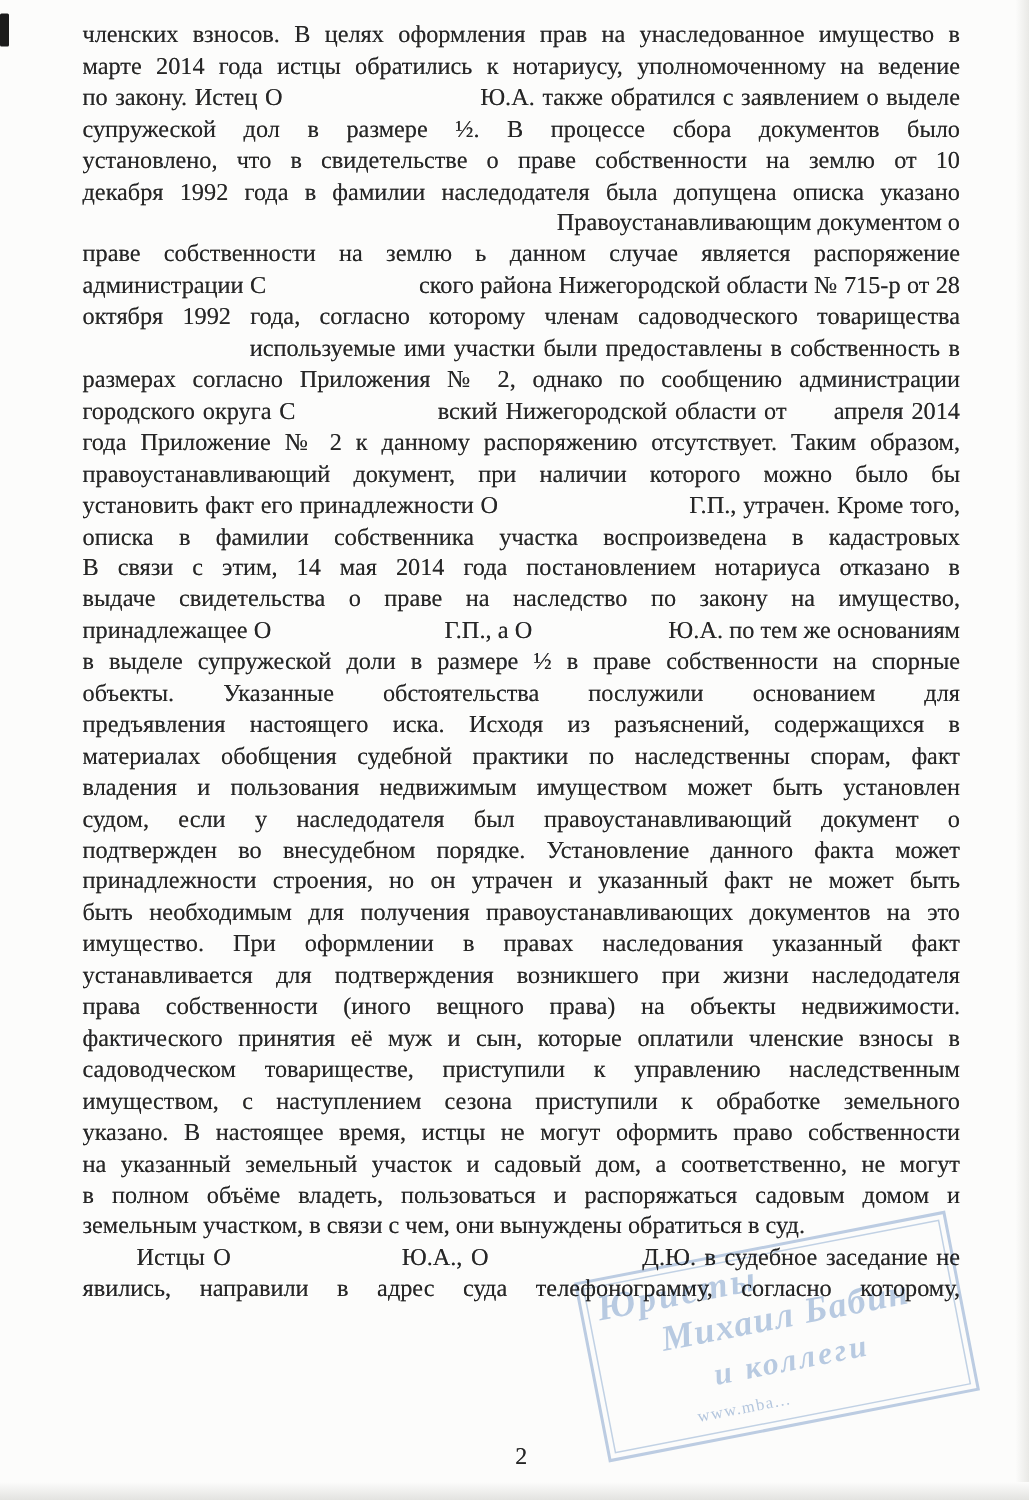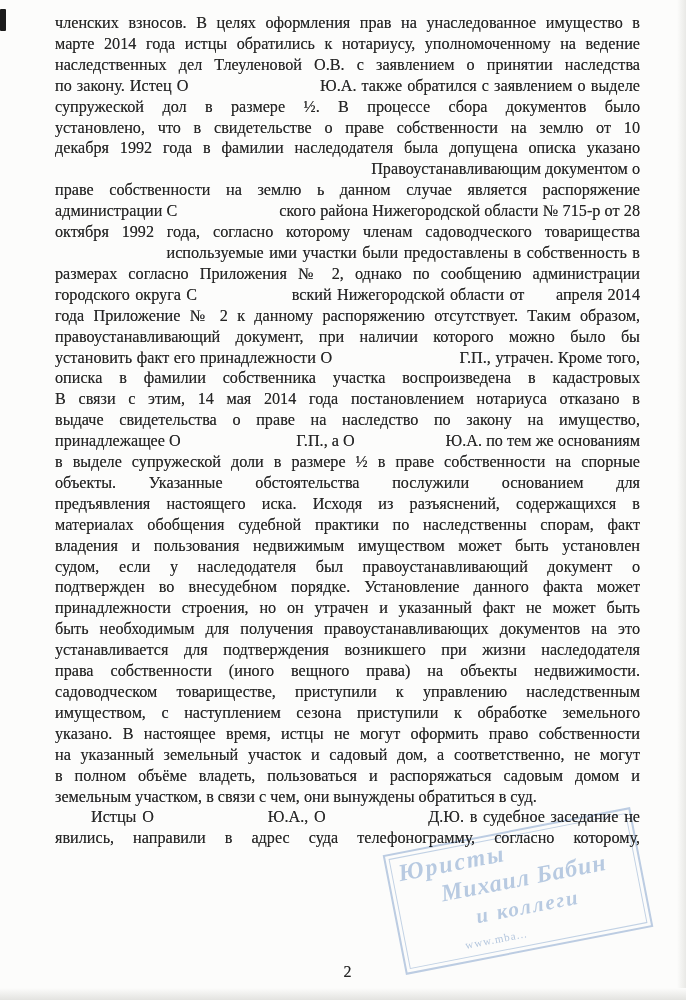--- a/index.html
+++ b/index.html
@@ -104,21 +104,20 @@
 </head>
 <body>
 
 <div class="page">
 
   <div class="artifact-mark"></div>
 
   <div class="textblock">
       <div class="line j">членских взносов. В целях оформления прав на унаследованное имущество в</div>
       <div class="line j">марте 2014 года истцы обратились к нотариусу, уполномоченному на ведение</div>
-      <div class="line j">наследственных дел Тлеуленовой О.В. с заявлением о принятии наследства</div>
       <div class="line j">по закону. Истец О&nbsp;&nbsp;&nbsp;&nbsp;&nbsp;&nbsp;&nbsp;&nbsp;&nbsp;&nbsp;&nbsp;&nbsp;&nbsp;&nbsp;&nbsp;&nbsp;&nbsp;&nbsp;&nbsp;&nbsp;&nbsp;&nbsp;&nbsp;&nbsp;&nbsp;&nbsp;Ю.А. также обратился с заявлением о выделе</div>
       <div class="line j">супружеской дол в размере ½. В процессе сбора документов было</div>
       <div class="line j">установлено, что в свидетельстве о праве собственности на землю от 10</div>
       <div class="line j">декабря 1992 года в фамилии наследодателя была допущена описка указано</div>
       <div class="line r">Правоустанавливающим документом о</div>
       <div class="line j">праве собственности на землю ь данном случае является распоряжение</div>
       <div class="line j">администрации С&nbsp;&nbsp;&nbsp;&nbsp;&nbsp;&nbsp;&nbsp;&nbsp;&nbsp;&nbsp;&nbsp;&nbsp;&nbsp;&nbsp;&nbsp;&nbsp;&nbsp;&nbsp;&nbsp;&nbsp;&nbsp;&nbsp;&nbsp;&nbsp;ского района Нижегородской области № 715-р от 28</div>
       <div class="line j">октября 1992 года, согласно которому членам садоводческого товарищества</div>
       <div class="line j">&nbsp;&nbsp;&nbsp;&nbsp;&nbsp;&nbsp;&nbsp;&nbsp;&nbsp;&nbsp;&nbsp;&nbsp;&nbsp;&nbsp;&nbsp;&nbsp;&nbsp;&nbsp;&nbsp;&nbsp;используемые ими участки были предоставлены в собственность в</div>
       <div class="line j">размерах согласно Приложения № 2, однако по сообщению администрации</div>
@@ -132,22 +131,24 @@
       <div class="line j">принадлежащее О&nbsp;&nbsp;&nbsp;&nbsp;&nbsp;&nbsp;&nbsp;&nbsp;&nbsp;&nbsp;&nbsp;&nbsp;&nbsp;&nbsp;&nbsp;&nbsp;&nbsp;&nbsp;&nbsp;&nbsp;&nbsp;&nbsp;&nbsp;&nbsp;&nbsp;&nbsp;&nbsp;&nbsp;Г.П., а О&nbsp;&nbsp;&nbsp;&nbsp;&nbsp;&nbsp;&nbsp;&nbsp;&nbsp;&nbsp;&nbsp;&nbsp;&nbsp;&nbsp;&nbsp;&nbsp;&nbsp;&nbsp;&nbsp;&nbsp;&nbsp;&nbsp;Ю.А. по тем же основаниям</div>
       <div class="line j">в выделе супружеской доли в размере ½ в праве собственности на спорные</div>
       <div class="line j">объекты. Указанные обстоятельства послужили основанием для</div>
       <div class="line j">предъявления настоящего иска. Исходя из разъяснений, содержащихся в</div>
       <div class="line j">материалах обобщения судебной практики по наследственны спорам, факт</div>
       <div class="line j">владения и пользования недвижимым имуществом может быть установлен</div>
       <div class="line j">судом, если у наследодателя был правоустанавливающий документ о</div>
       <div class="line j">подтвержден во внесудебном порядке. Установление данного факта может</div>
       <div class="line j">принадлежности строения, но он утрачен и указанный факт не может быть</div>
       <div class="line j">быть необходимым для получения правоустанавливающих документов на это</div>
+      <div class="line j">имущество. При оформлении в правах наследования указанный факт</div>
       <div class="line j">устанавливается для подтверждения возникшего при жизни наследодателя</div>
       <div class="line j">права собственности (иного вещного права) на объекты недвижимости.</div>
+      <div class="line j">фактического принятия её муж и сын, которые оплатили членские взносы в</div>
       <div class="line j">садоводческом товариществе, приступили к управлению наследственным</div>
       <div class="line j">имуществом, с наступлением сезона приступили к обработке земельного</div>
       <div class="line j">указано. В настоящее время, истцы не могут оформить право собственности</div>
       <div class="line j">на указанный земельный участок и садовый дом, а соответственно, не могут</div>
       <div class="line j">в полном  объёме владеть, пользоваться и распоряжаться садовым домом и</div>
       <div class="line l">земельным участком, в связи с чем, они вынуждены обратиться в суд.</div>
       <div class="line j ind">Истцы О&nbsp;&nbsp;&nbsp;&nbsp;&nbsp;&nbsp;&nbsp;&nbsp;&nbsp;&nbsp;&nbsp;&nbsp;&nbsp;&nbsp;&nbsp;&nbsp;&nbsp;&nbsp;&nbsp;&nbsp;Ю.А., О&nbsp;&nbsp;&nbsp;&nbsp;&nbsp;&nbsp;&nbsp;&nbsp;&nbsp;&nbsp;&nbsp;&nbsp;&nbsp;&nbsp;&nbsp;&nbsp;&nbsp;&nbsp;Д.Ю. в судебное заседание не</div>
       <div class="line j">явились, направили в адрес суда телефонограмму, согласно которому,</div>
     </div>
 

